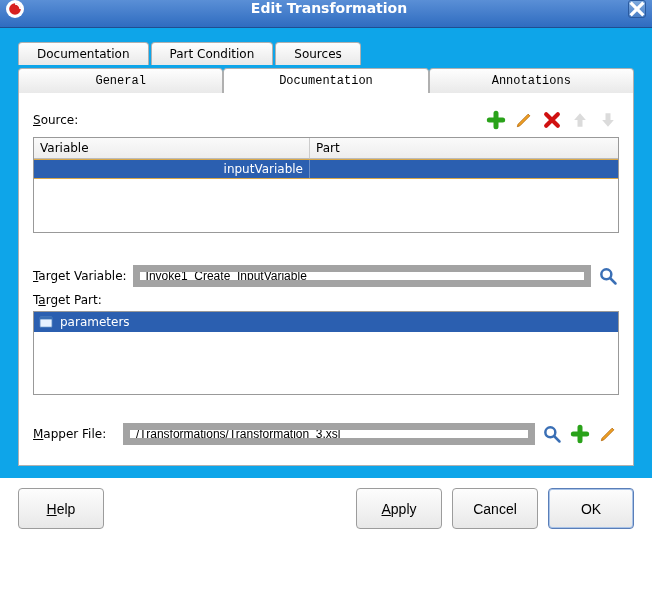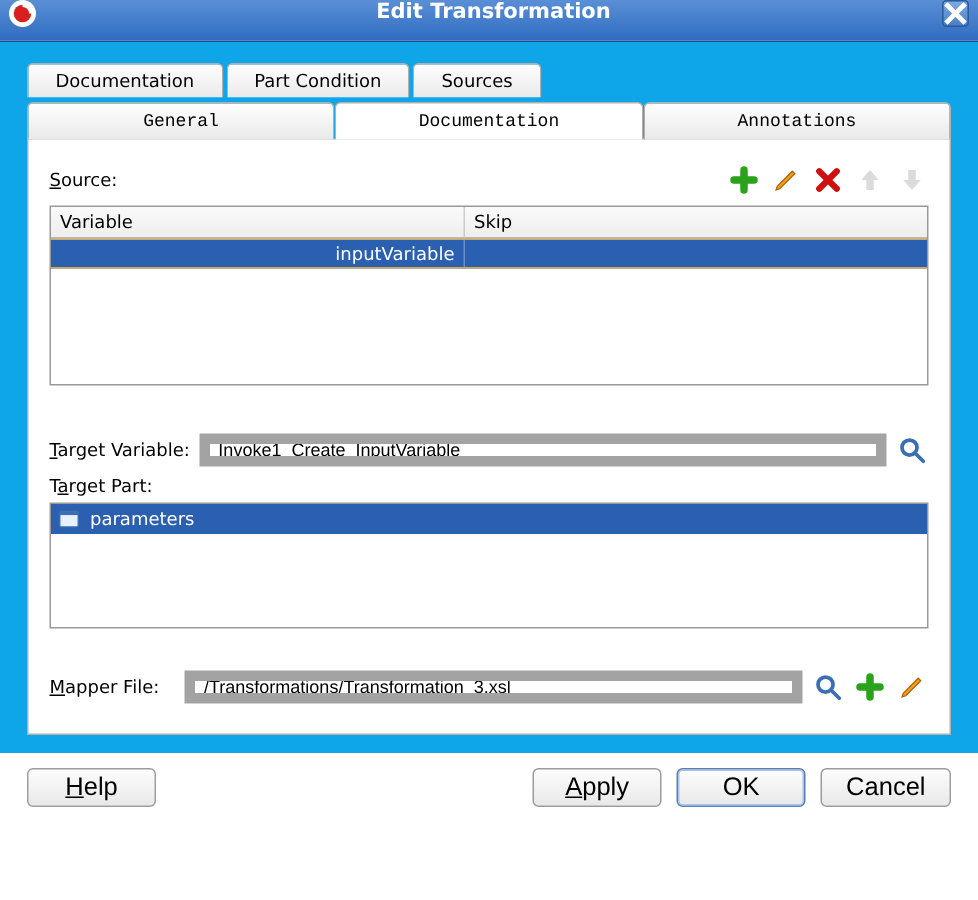--- a/index.html
+++ b/index.html
@@ -93,21 +93,21 @@
       align-items: center;
       justify-content: center;
       cursor: pointer;
     }
     .icon-btn.disabled { opacity: 0.45; cursor: default; }
     .icon-btn svg { width: 20px; height: 20px; }
     .source-toolbar { display:flex; gap:6px; }
     .table {
       border: 1px solid #999;
       width: 100%;
-      height: 120px;
+      height: 96px;
       overflow: hidden;
     }
     .thead { display: flex; background: linear-gradient(to bottom,#fafafa,#ededed); }
     .th {
       padding: 3px 6px;
       border-right: 1px solid #ccc;
       border-bottom: 1px solid #bbb;
       font-size: 12px;
     }
     .th:last-child { border-right: none; flex:1; }
@@ -153,25 +153,25 @@
     .mapper-row { margin-top: 28px; }
     .mapper-row .label { min-width: 84px; }
     .button-bar {
       display: flex;
       gap: 10px;
       padding: 10px 18px 14px 18px;
       align-items: center;
     }
     .btn {
       min-width: 86px;
-      height: 26px;
+      height: 41px;
       background: linear-gradient(to bottom, #fdfdfd, #e8e8e8);
       border: 1px solid #9c9c9c;
       border-radius: 4px;
-      font-size: 17px;
+      font-size: 14px;
       cursor: pointer;
       padding: 0 16px;
     }
     .btn.default {
       border: 1px solid #5a7eb8;
       box-shadow: 0 0 0 1px #a8c3e8 inset;
     }
     .btn .mn { text-decoration: underline; }
   </style>
 </head>
@@ -236,21 +236,21 @@
           <svg viewBox="0 0 24 24">
               <path d="M12 20l7-8h-4V4h-6v8H5z" fill="#b0b0b0"></path>
             </svg>
         </span>
       </div>
     </div>
 
     <div class="table">
       <div class="thead">
         <div class="th col-var">Variable</div>
-        <div class="th col-part">Skip</div>
+        <div class="th col-part">Part</div>
       </div>
       <div class="trow selected">
         <div class="td col-var">inputVariable</div>
       </div>
     </div>
 
     <div class="field-row tv-row">
       <span class="label"><span class="mn">T</span>arget Variable:</span>
       <input class="input-text" value="Invoke1_Create_InputVariable" style="">
       <span class="icon-btn">
@@ -297,15 +297,15 @@
       </span>
     </div>
 
   </div>
 </div>
 
 <div class="button-bar">
   <button class="btn"><span class="mn">H</span>elp</button>
   <span class="spacer"></span>
   <button class="btn"><span class="mn">A</span>pply</button>
+  <button class="btn">Cancel</button>
   <button class="btn default">OK</button>
-  <button class="btn">Cancel</button>
 </div>
 
 </body></html>

